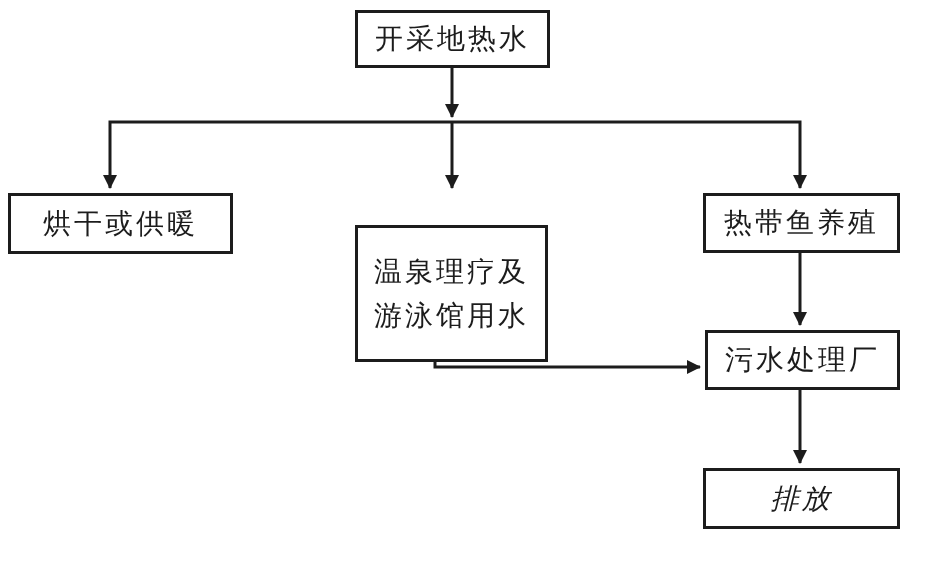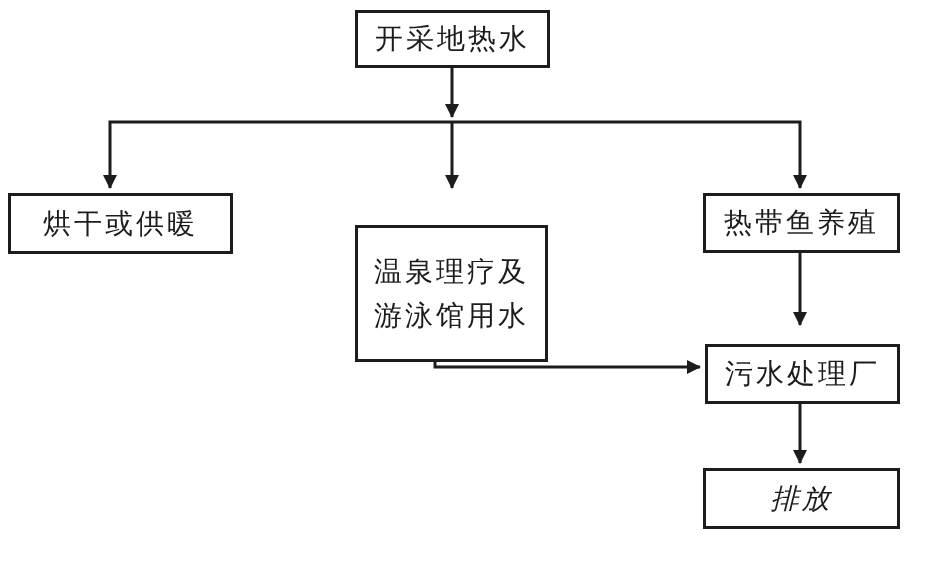--- a/index.html
+++ b/index.html
@@ -34,21 +34,21 @@
     color: #1c1c1c;
     font-size: 28px;
     letter-spacing: 3px;
     line-height: 1.55;
     white-space: pre-line;
   }
   #node-source    { left: 355px; top: 10px;  width: 195px; height: 58px;  }
   #node-drying    { left: 8px;   top: 193px; width: 225px; height: 61px;  }
   #node-spa       { left: 355px; top: 193px; width: 193px; height: 137px; margin-top: 32px; }
   #node-fish      { left: 703px; top: 193px; width: 197px; height: 60px;  }
-  #node-sewage    { left: 705px; top: 344px; width: 195px; height: 60px;  }
+  #node-sewage    { left: 705px; top: 330px; width: 195px; height: 60px;  }
   #node-discharge { left: 703px; top: 468px; width: 197px; height: 61px; font-style: italic;  }
   .edge {
     fill: none;
     stroke: #1c1c1c;
     stroke-width: 3;
     stroke-linejoin: miter;
   }
 </style>
 </head>
 <body>

